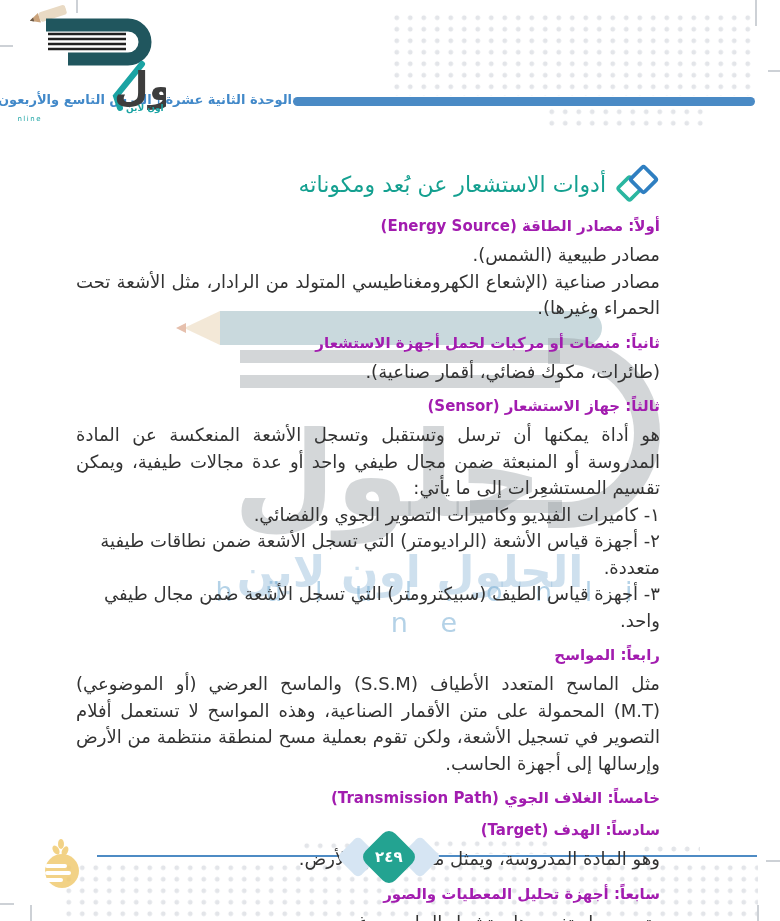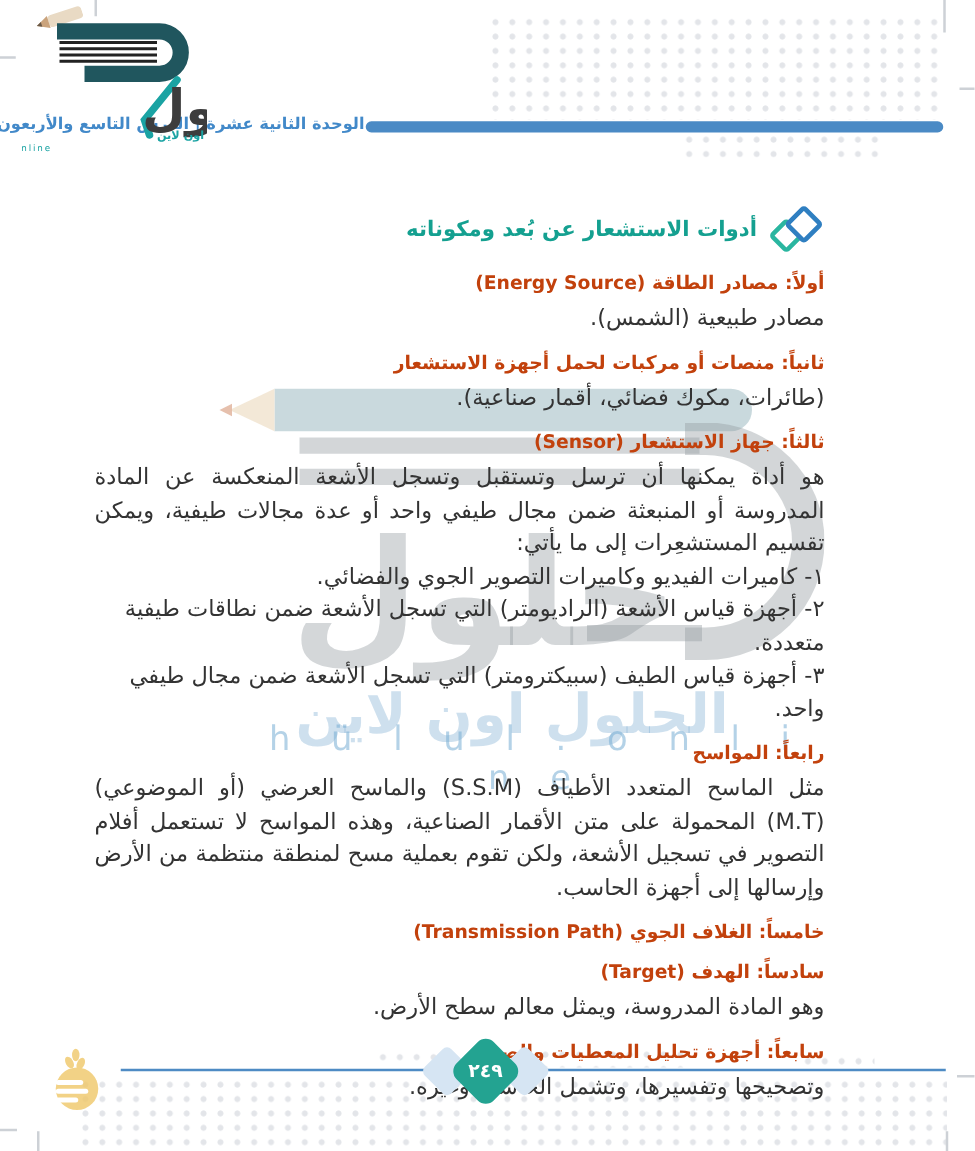--- a/index.html
+++ b/index.html
@@ -96,25 +96,25 @@
     left:210px; top:576px; width:440px; text-align:center; direction:ltr;
     font-size:27px; color:rgba(118,173,212,0.55); letter-spacing:12px;
   }
 
   
   .content {
     position:absolute; top:164px; right:120px; left:76px; z-index:2;
     direction:rtl;
   }
   .title-row { display:flex; align-items:center; gap:8px; margin-bottom:12px; }
-  .title-row h1 { font-size:17px; font-weight:bold; color:#14a090; }
+  .title-row h1 { font-size:22px; font-weight:normal; color:#14a090; }
   .diamond-icon { flex:0 0 auto; width:46px; height:40px; }
 
   h2.sec-head {
-    color:#c2410c; font-size:15px; font-weight:bold;
+    color:#a21caf; font-size:15px; font-weight:bold;
     margin:11px 0 5px; line-height:21px;
   }
   p.body-line {
     color:#333; font-size:18px; line-height:26.5px; font-weight:500;
   }
   p.just { text-align:justify; }
 
   
   .footer-rule {
     position:absolute; left:97px; top:855px; width:660px; height:2px;
@@ -203,20 +203,21 @@
           <rect x="7" y="16" width="17" height="17" rx="2" transform="rotate(45 15.5 24.5)" fill="none" stroke="#2ab6a0" stroke-width="3.6"></rect>
           <rect x="20" y="6" width="19" height="19" rx="2" transform="rotate(45 29.5 15.5)" fill="#fff" stroke="#2f7fc1" stroke-width="3.8"></rect>
         </svg>
       </span>
       <h1>أدوات الاستشعار عن بُعد ومكوناته</h1>
     </div>
 
     <section>
       <h2 class="sec-head">أولاً: مصادر الطاقة (Energy Source)</h2>
       <p class="body-line">مصادر طبيعية (الشمس).</p>
+      <p class="body-line just">مصادر صناعية (الإشعاع الكهرومغناطيسي المتولد من الرادار، مثل الأشعة تحت الحمراء وغيرها).</p>
     </section>
 
     <section>
       <h2 class="sec-head">ثانياً: منصات أو مركبات لحمل أجهزة الاستشعار</h2>
       <p class="body-line">(طائرات، مكوك فضائي، أقمار صناعية).</p>
     </section>
 
     <section>
       <h2 class="sec-head">ثالثاً: جهاز الاستشعار (Sensor)</h2>
       <p class="body-line just">هو أداة يمكنها أن ترسل وتستقبل وتسجل الأشعة المنعكسة عن المادة المدروسة أو المنبعثة ضمن مجال طيفي واحد أو عدة مجالات طيفية، ويمكن تقسيم المستشعِرات إلى ما يأتي:</p>

